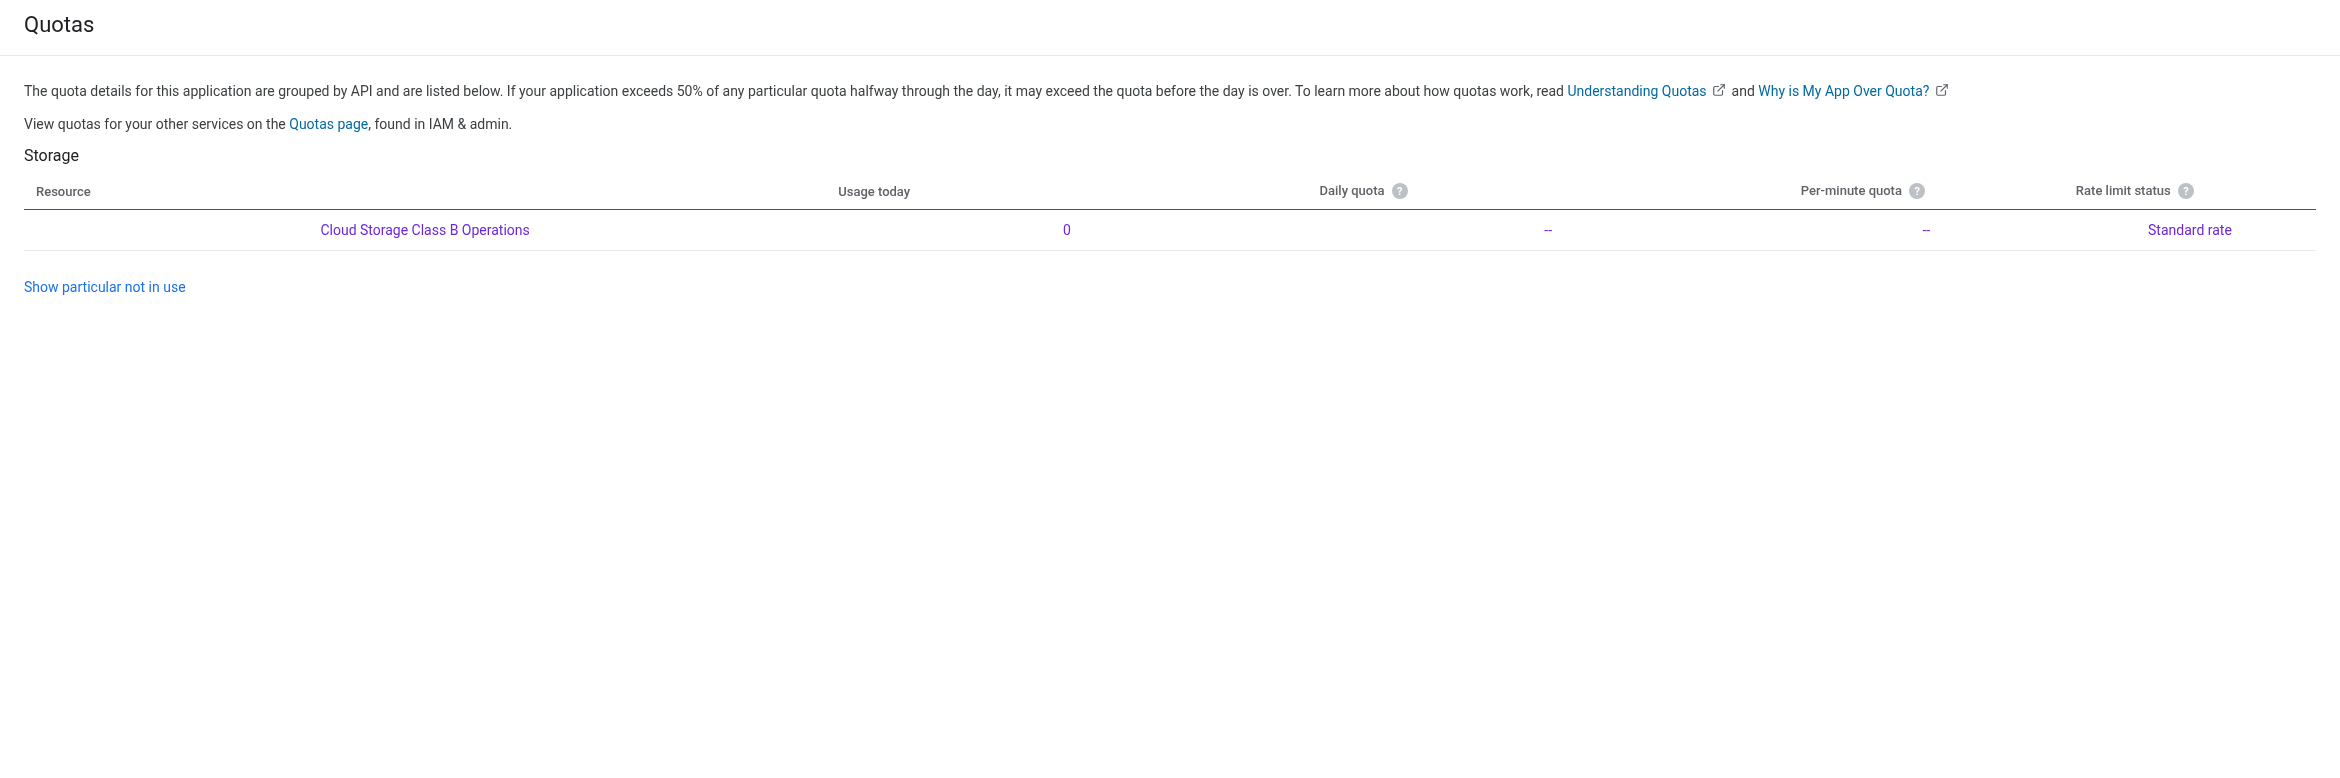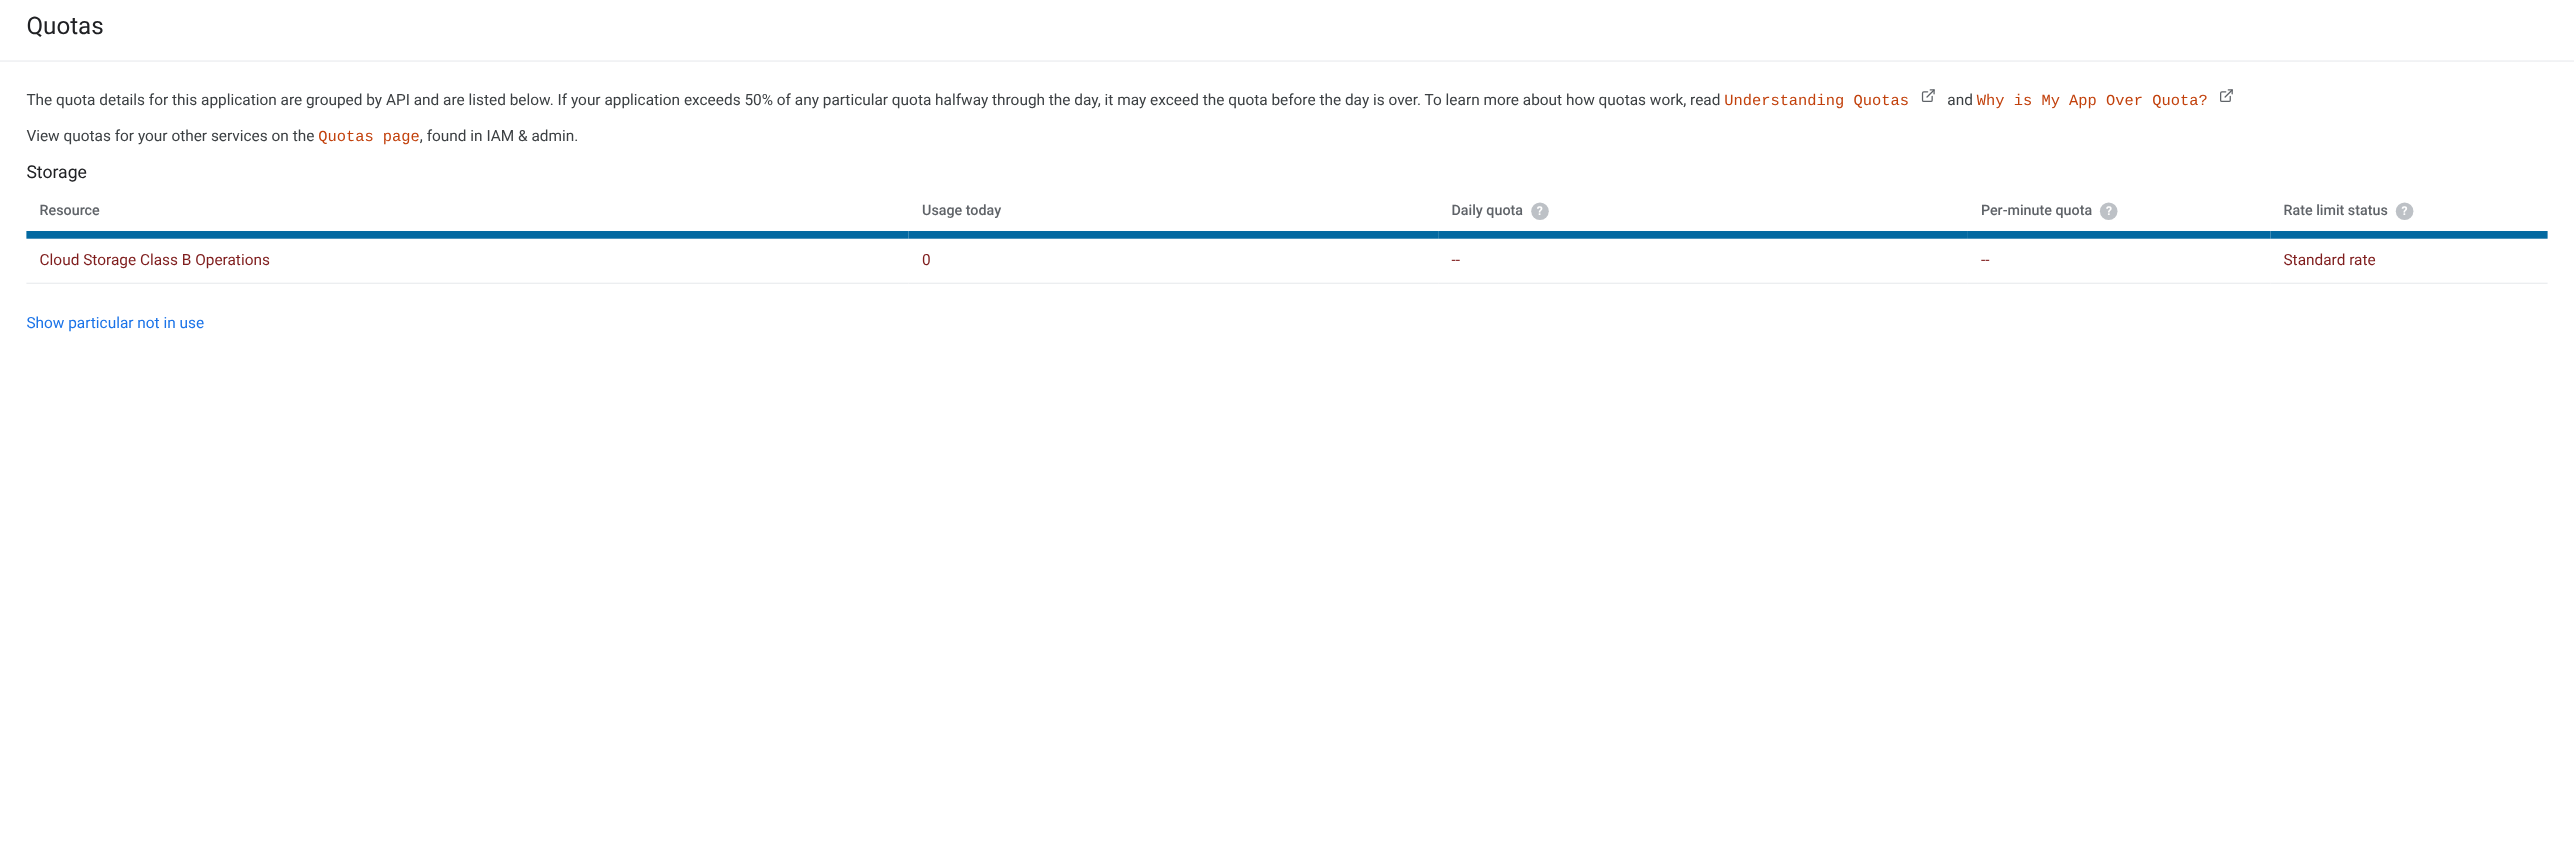--- a/index.html
+++ b/index.html
@@ -25,23 +25,22 @@
     .content {
       padding: 24px;
     }
     .description {
       font-size: 14px;
       line-height: 1.6;
       color: #3c4043;
       margin-bottom: 10px;
     }
     .description a {
-      color: #c2410c;
+      color: #0369a1;
       text-decoration: none;
-      font-family: Liberation Mono, monospace;
     }
     .ext-link-icon {
       display: inline-block;
       vertical-align: middle;
       margin-left: 2px;
       margin-right: 2px;
     }
     .ext-link-icon svg {
       width: 14px;
       height: 14px;
@@ -58,27 +57,28 @@
       width: 100%;
       border-collapse: collapse;
       table-layout: fixed;
     }
     .quota-table th {
       text-align: left;
       font-size: 13px;
       font-weight: 500;
       color: #5f6368;
       padding: 10px 12px;
-      border-bottom: 7px solid #0369a1;
+      border-bottom: 1px solid #0369a1;
     }
     .quota-table td {
       font-size: 14px;
-      color: #7f1d1d;
+      color: #6d28d9;
       padding: 12px 12px;
       border-bottom: 1px solid #e8eaed;
+      text-align: center;
     }
     .help-icon {
       display: inline-flex;
       align-items: center;
       justify-content: center;
       width: 16px;
       height: 16px;
       border-radius: 50%;
       background: #bdc1c6;
       color: #fff;

